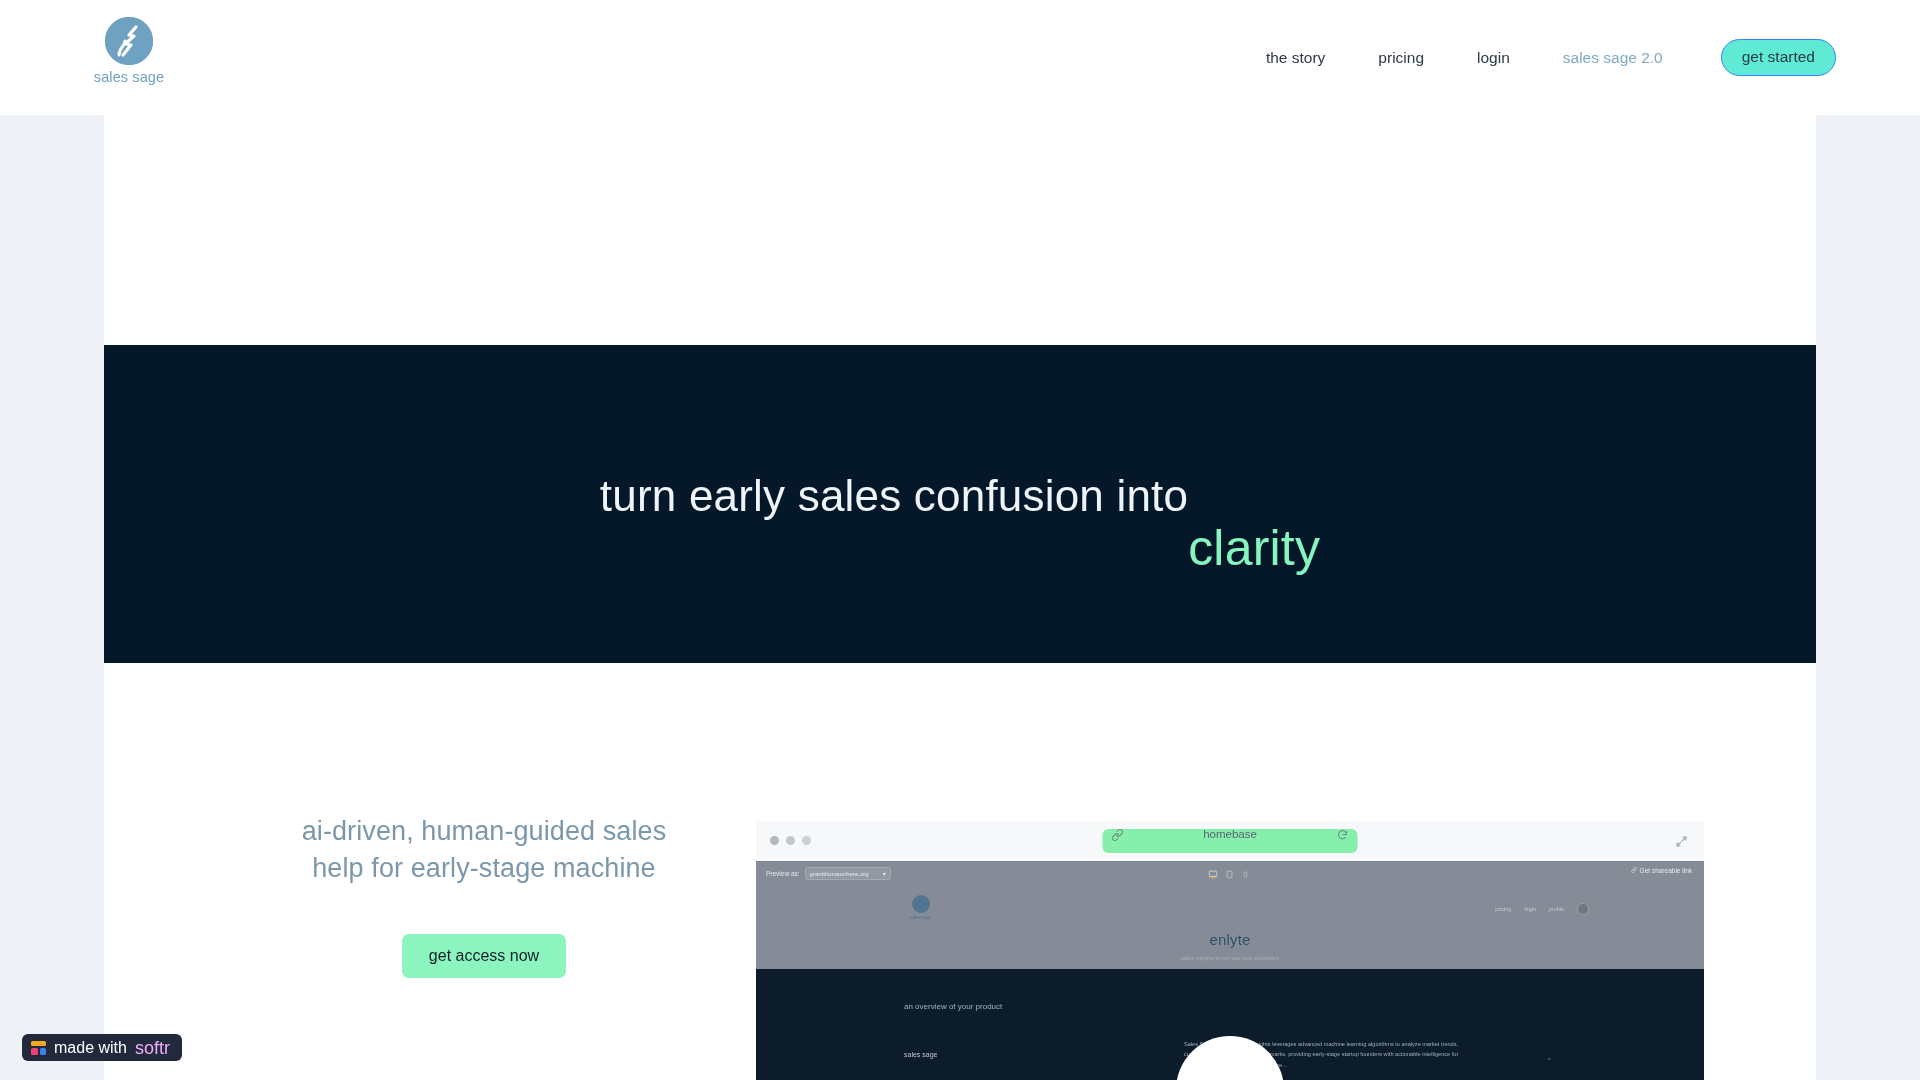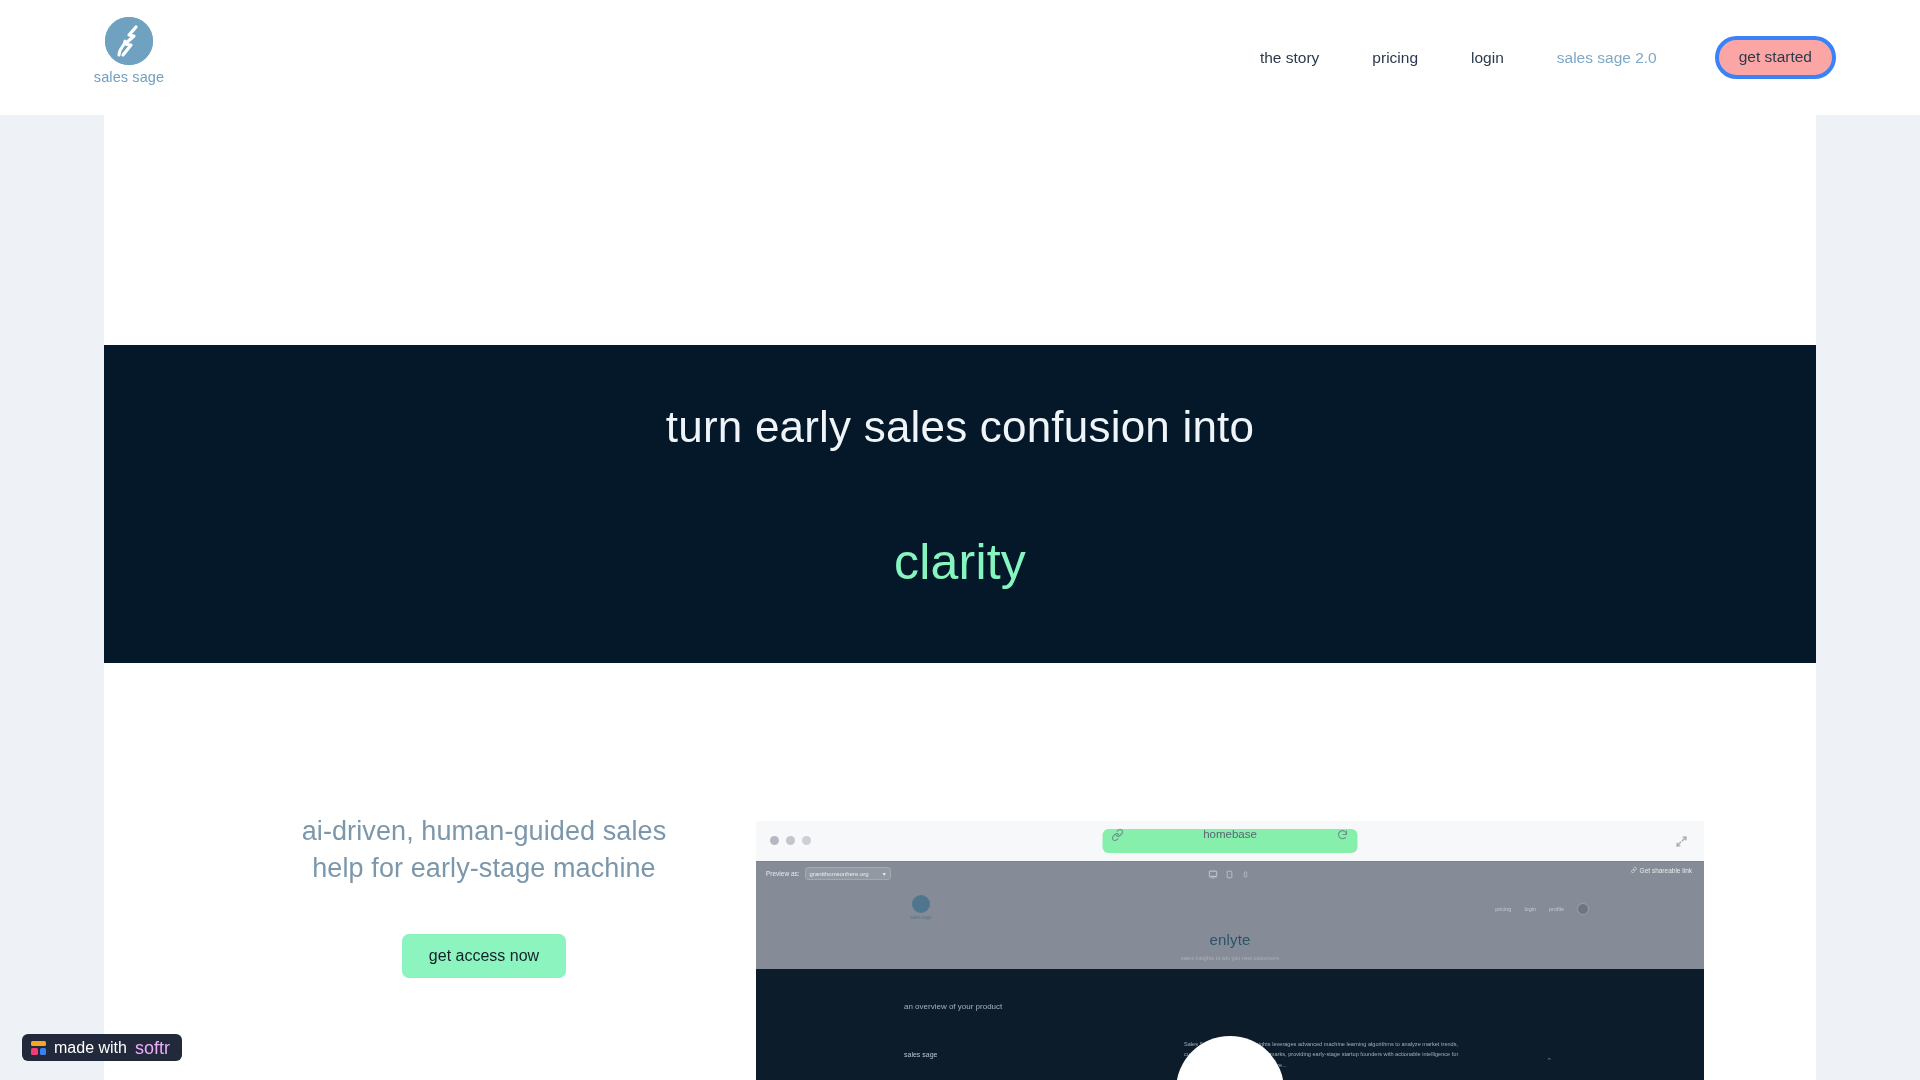--- a/index.html
+++ b/index.html
@@ -72,22 +72,22 @@
     text-decoration: none;
     white-space: nowrap;
     cursor: pointer;
     line-height: 1;
   }
   .nav-link.accent { color: #7fa9c4; }
   .nav-cta {
     margin-left: 26px;
     font-size: 15.5px;
     color: #2b3a4a;
-    background: #fca5a5;
-    border: 4px solid #3b82f6;
+    background: #5eead4;
+    border: 1px solid #3b82f6;
     border-radius: 22px;
     padding: 9px 20px 10px;
     cursor: pointer;
     white-space: nowrap;
     line-height: 1;
     font-family: inherit;
   }
 
   
   .card {
@@ -127,21 +127,20 @@
   
   .hero-band {
     position: absolute;
     left: 104px;
     top: 345px;
     width: 1712px;
     height: 318px;
     background: #05182a;
     z-index: 10;
     display: flex;
-    flex-direction: column;
     align-items: center;
     justify-content: center;
   }
   .hero-line1 {
     font-size: 44px;
     font-weight: 300;
     color: #eef4f8;
     letter-spacing: .2px;
     line-height: 1;
     margin-top: -16px;

